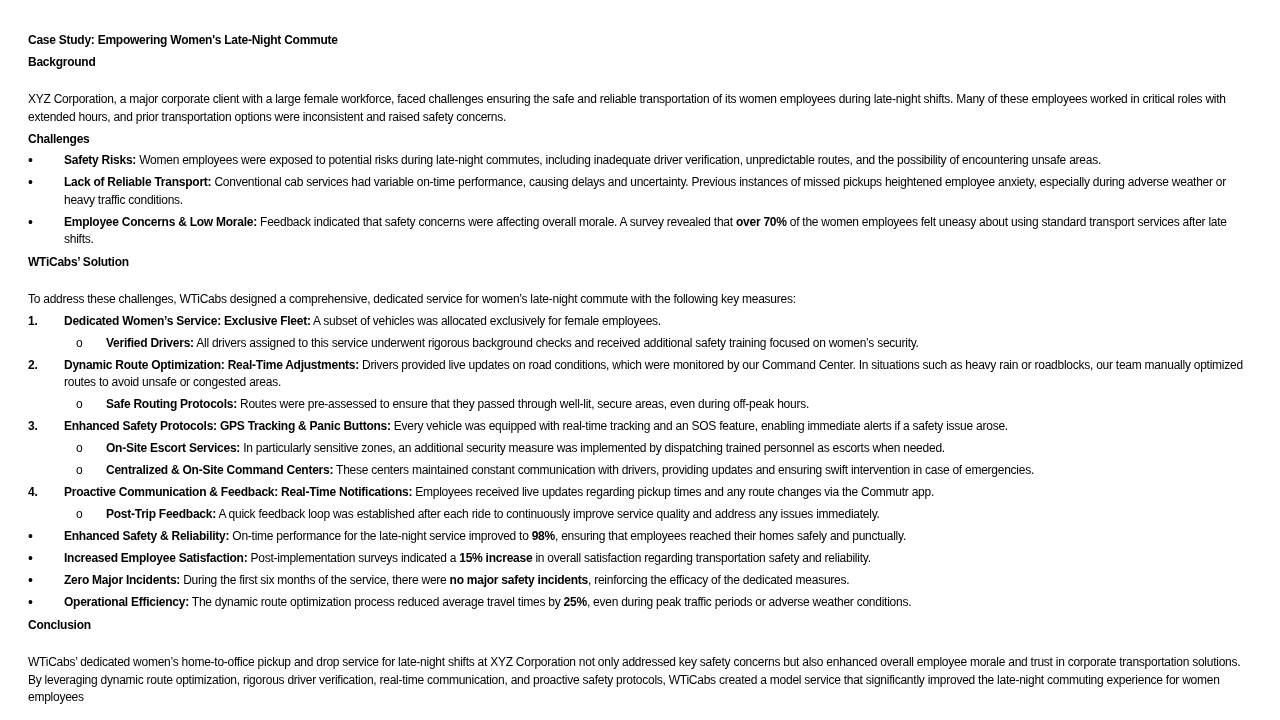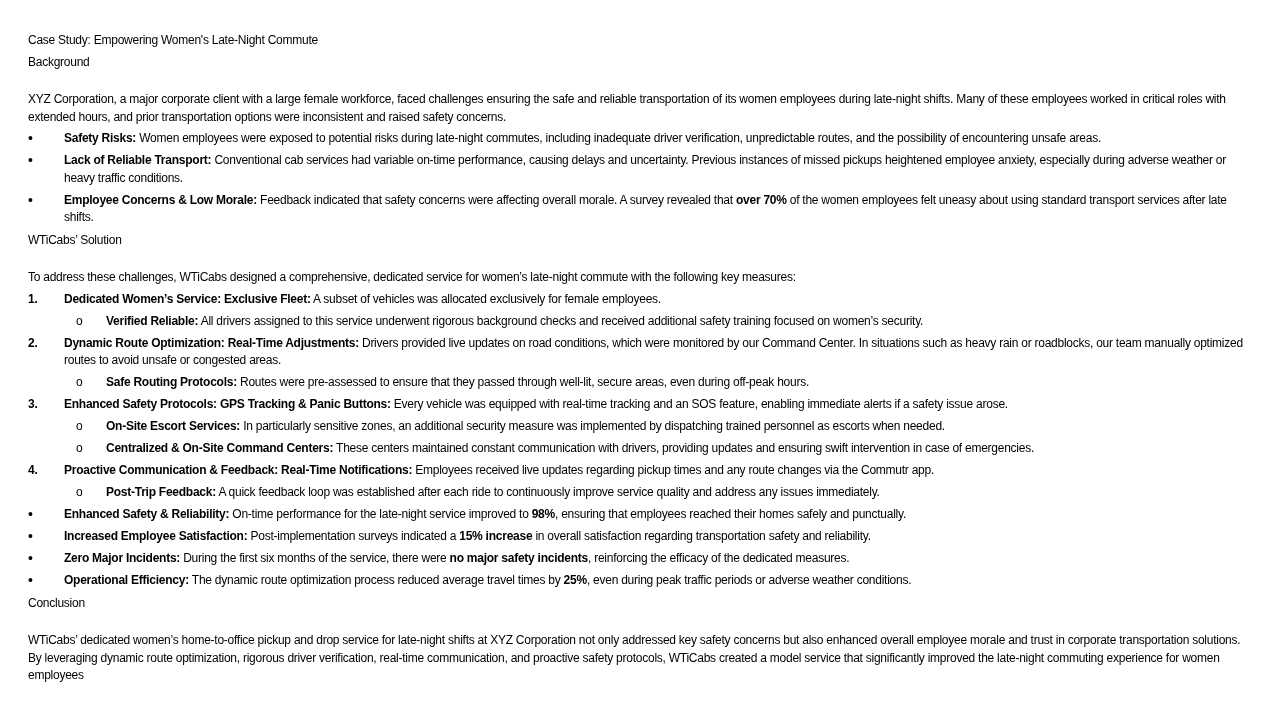--- a/index.html
+++ b/index.html
@@ -1,37 +1,38 @@
 <!DOCTYPE html>
 <html><head>
 <meta charset="utf-8">
 <style>
   html, body { margin:0; padding:0; background:#ffffff; }
   body { width:1280px; height:720px; overflow:hidden; position:relative;
          font-family:"Liberation Sans", sans-serif; color:#000; }
   .doc { position:absolute; left:28px; top:31px; width:1215px; font-size:12px; letter-spacing:-0.25px; }
-  .h { font-weight:normal; height:22px; line-height:18px; }
+  .h { font-weight:bold; height:22px; line-height:18px; }
   p { margin:16px 0 4px 0; line-height:17.5px; }
   .item { position:relative; padding-left:36px; line-height:17.5px; margin-bottom:4.5px; }
   .item .marker { position:absolute; left:0; top:0; width:20px; }
   .item.bullet .marker { font-size:14px; left:0; }
   .item.num .marker { font-weight:bold; }
   .sub { position:relative; padding-left:78px; line-height:17.5px; margin-bottom:4.5px; }
   .sub .marker { position:absolute; left:48px; top:0; font-size:12px; }
   b { font-weight:bold;margin-top:32px; }
 </style>
 </head>
 <body>
 
 <div class="doc">
   <div class="h">Case Study: Empowering Women's Late-Night Commute</div>
 
   <div class="h">Background</div>
   <p>XYZ Corporation, a major corporate client with a large female workforce, faced challenges ensuring the safe and reliable transportation of its women employees during late-night shifts. Many of these employees worked in critical roles with extended hours, and prior transportation options were inconsistent and raised safety concerns.</p>
 
+  <div class="h">Challenges</div>
   <div class="item bullet">
     <span class="marker">•</span>
     <b>Safety Risks:</b><span> Women employees were exposed to potential risks during late-night commutes, including inadequate driver verification, unpredictable routes, and the possibility of encountering unsafe areas.</span>
   </div>
   <div class="item bullet">
     <span class="marker">•</span>
     <b>Lack of Reliable Transport:</b><span> Conventional cab services had variable on-time performance, causing delays and uncertainty. Previous instances of missed pickups heightened employee anxiety, especially during adverse weather or heavy traffic conditions.</span>
   </div>
   <div class="item bullet">
     <span class="marker">•</span>
@@ -40,21 +41,21 @@
 
   <div class="h">WTiCabs’ Solution</div>
   <p>To address these challenges, WTiCabs designed a comprehensive, dedicated service for women’s late-night commute with the following key measures:</p>
 
   <div class="item num">
     <span class="marker">1.</span>
     <b>Dedicated Women’s Service: Exclusive Fleet:</b><span> A subset of vehicles was allocated exclusively for female employees.</span>
   </div>
   <div class="sub">
     <span class="marker">o</span>
-    <b>Verified Reliable:</b><span> All drivers assigned to this service underwent rigorous background checks and received additional safety training focused on women’s security.</span>
+    <b>Verified Drivers:</b><span> All drivers assigned to this service underwent rigorous background checks and received additional safety training focused on women’s security.</span>
   </div>
 
   <div class="item num">
     <span class="marker">2.</span>
     <b>Dynamic Route Optimization: Real-Time Adjustments:</b><span> Drivers provided live updates on road conditions, which were monitored by our Command Center. In situations such as heavy rain or roadblocks, our team manually optimized routes to avoid unsafe or congested areas.</span>
   </div>
   <div class="sub">
     <span class="marker">o</span>
     <b>Safe Routing Protocols:</b><span> Routes were pre-assessed to ensure that they passed through well-lit, secure areas, even during off-peak hours.</span>
   </div>

